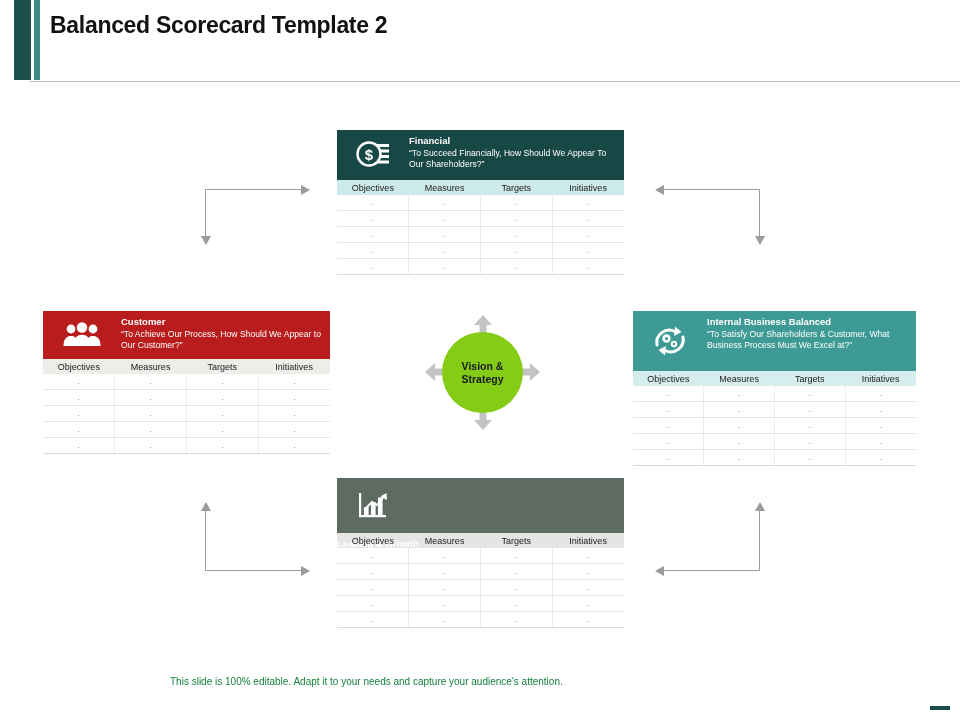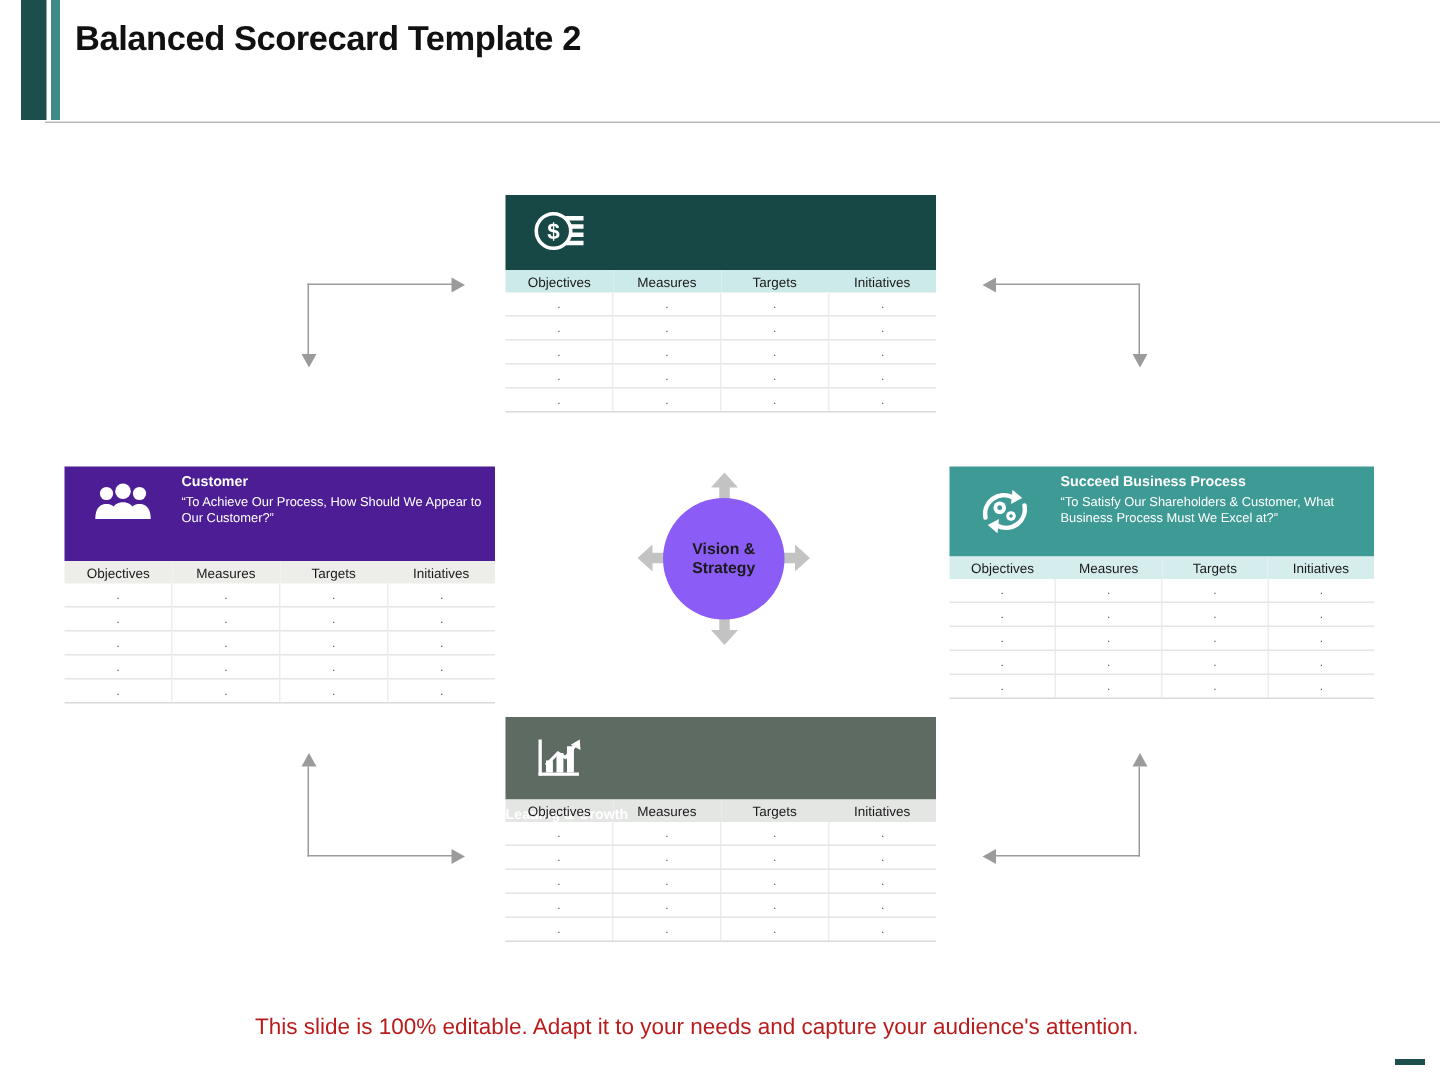--- a/index.html
+++ b/index.html
@@ -111,21 +111,21 @@
   table.sc-table tr:last-child td { border-bottom: 1px solid #d7dbdb; }
 
   
   #panel-financial { left: 337px; top: 130px; width: 287px; }
   #panel-financial .panel-head { background: #184845; height: 50px; }
   #panel-financial .panel-icon { width: 72px; height: 50px; }
   #panel-financial table.sc-table th { background: #cdeaea; }
 
   
   #panel-customer { left: 43px; top: 311px; width: 287px; }
-  #panel-customer .panel-head { background: #4c1d95; height: 63px; }
+  #panel-customer .panel-head { background: #b91c1c; height: 48px; }
   #panel-customer .panel-icon { width: 78px; height: 48px; }
   #panel-customer table.sc-table th { background: #ededea; }
 
   
   #panel-internal { left: 633px; top: 311px; width: 283px; }
   #panel-internal .panel-head { background: #3e9a94; height: 60px; }
   #panel-internal .panel-icon { width: 74px; height: 60px; }
   #panel-internal table.sc-table th { background: #d6eded; }
 
   
@@ -138,21 +138,21 @@
   #vision-cluster {
     position: absolute;
     left: 425px; top: 315px;
     width: 115px; height: 115px;
   }
   #vision-circle {
     position: absolute;
     left: 17px; top: 17px;
     width: 81px; height: 81px;
     border-radius: 50%;
-    background: #8b5cf6;
+    background: #84cc16;
     display: flex;
     align-items: center;
     justify-content: center;
     text-align: center;
   }
   #vision-label {
     font-size: 10.5px;
     font-weight: bold;
     color: #1a1a1a;
     line-height: 13px;
@@ -187,22 +187,22 @@
   .ah-up {
     border-left: 5px solid transparent;
     border-right: 5px solid transparent;
     border-bottom: 9px solid #9b9b9b;
   }
 
   
   #slide-footer {
     position: absolute;
     left: 170px; top: 676px;
-    font-size: 15px;
-    color: #b91c1c;
+    font-size: 10px;
+    color: #15803d;
     white-space: nowrap;
   }
   #footer-accent {
     position: absolute;
     left: 930px; top: 706px;
     width: 20px; height: 4px;
     background: #1c4f4c;
   }
 </style>
 </head>
@@ -249,20 +249,24 @@
       <svg width="36" height="30" viewBox="0 0 36 30">
         <g fill="#ffffff">
           <rect x="22" y="4" width="12" height="3"></rect>
           <rect x="22" y="9.5" width="12" height="3"></rect>
           <rect x="22" y="15" width="12" height="3"></rect>
           <rect x="22" y="20.5" width="12" height="3"></rect>
         </g>
         <circle cx="14" cy="14" r="11.5" fill="#184845" stroke="#ffffff" stroke-width="2.4"></circle>
         <text x="14" y="19.5" font-family="Liberation Sans, sans-serif" font-size="15" font-weight="bold" fill="#ffffff" text-anchor="middle">$</text>
       </svg>
+    </div>
+    <div class="panel-head-text">
+      <div class="panel-name">Financial</div>
+      <div class="panel-quote">“To Succeed Financially, How Should We Appear To Our Shareholders?”</div>
     </div>
   </div>
   <table class="sc-table">
     <thead>
       <tr>
         <th>Objectives</th>
         <th>Measures</th>
         <th>Targets</th>
         <th>Initiatives</th>
       </tr>
@@ -377,21 +381,21 @@
         <polygon points="15,31.5 8.5,26 16,22" fill="#ffffff"></polygon>
         <g fill="#ffffff">
           <circle cx="16.5" cy="14.5" r="4.2"></circle>
           <circle cx="24" cy="20" r="3.2"></circle>
         </g>
         <circle cx="16.5" cy="14.5" r="1.6" fill="#3e9a94"></circle>
         <circle cx="24" cy="20" r="1.2" fill="#3e9a94"></circle>
       </svg>
     </div>
     <div class="panel-head-text">
-      <div class="panel-name">Succeed Business Process</div>
+      <div class="panel-name">Internal Business Balanced</div>
       <div class="panel-quote">“To Satisfy Our Shareholders &amp; Customer, What Business Process Must We Excel at?”</div>
     </div>
   </div>
   <table class="sc-table">
     <thead>
       <tr>
         <th>Objectives</th>
         <th>Measures</th>
         <th>Targets</th>
         <th>Initiatives</th>

